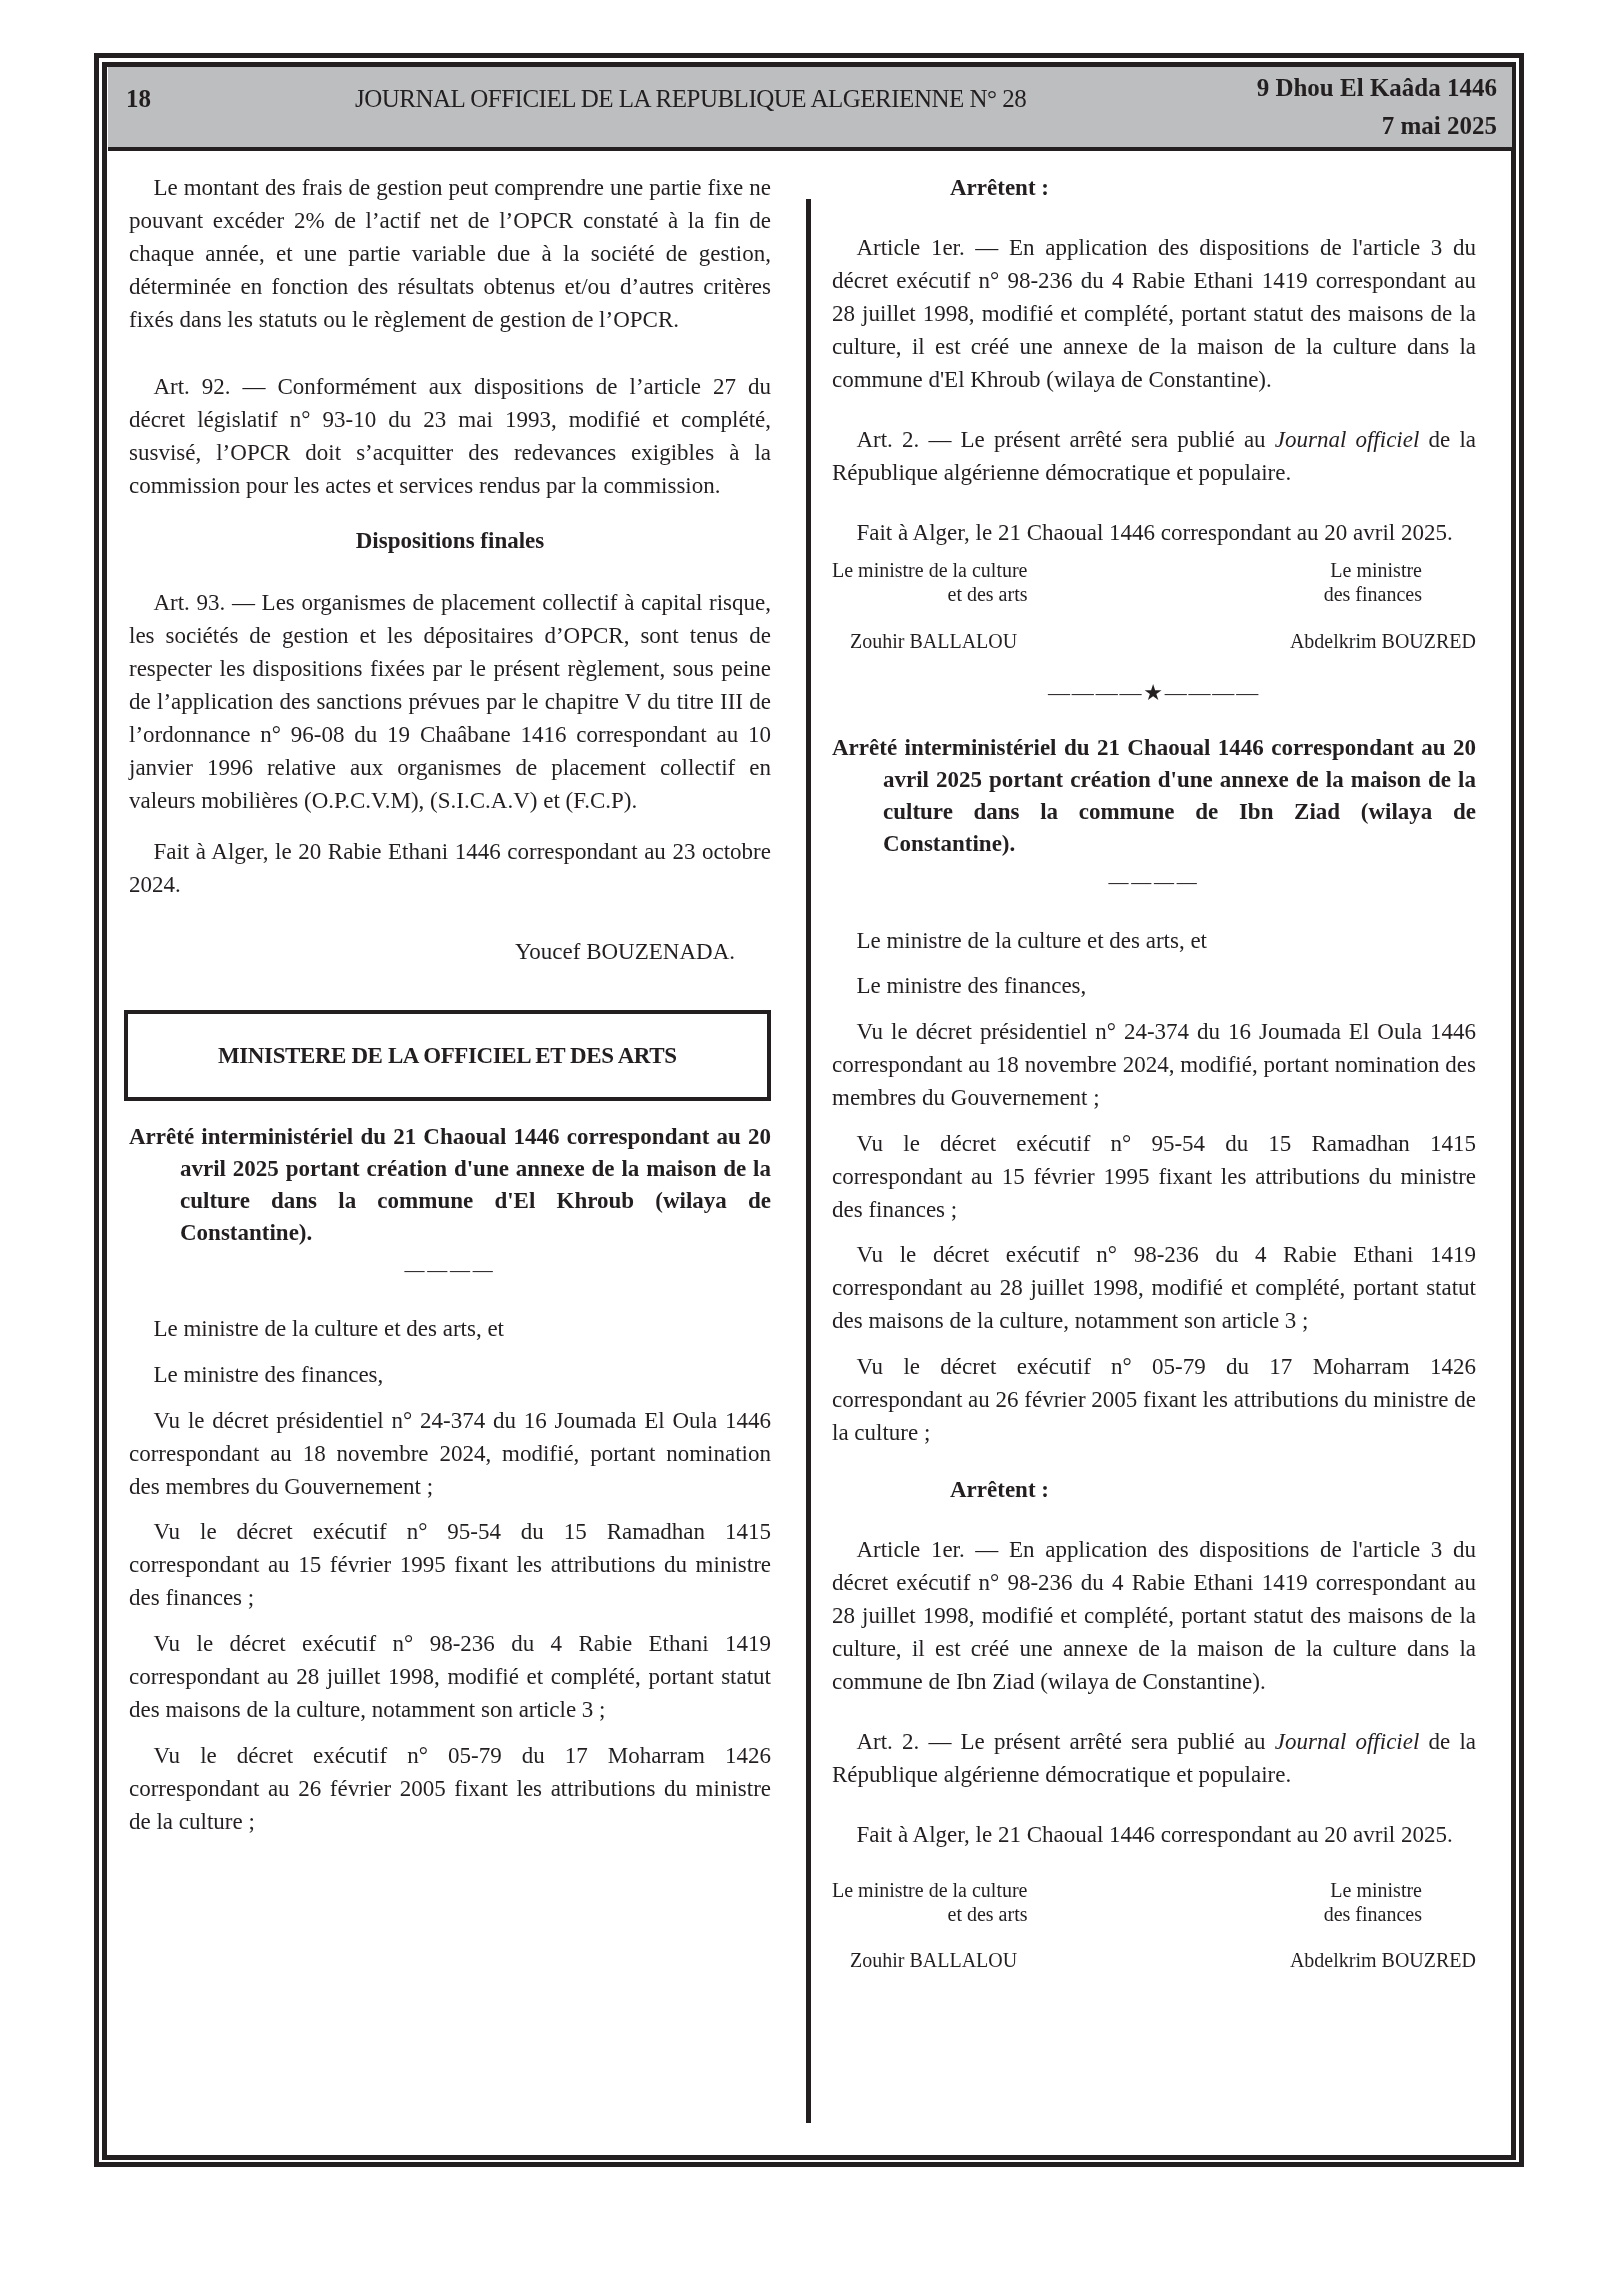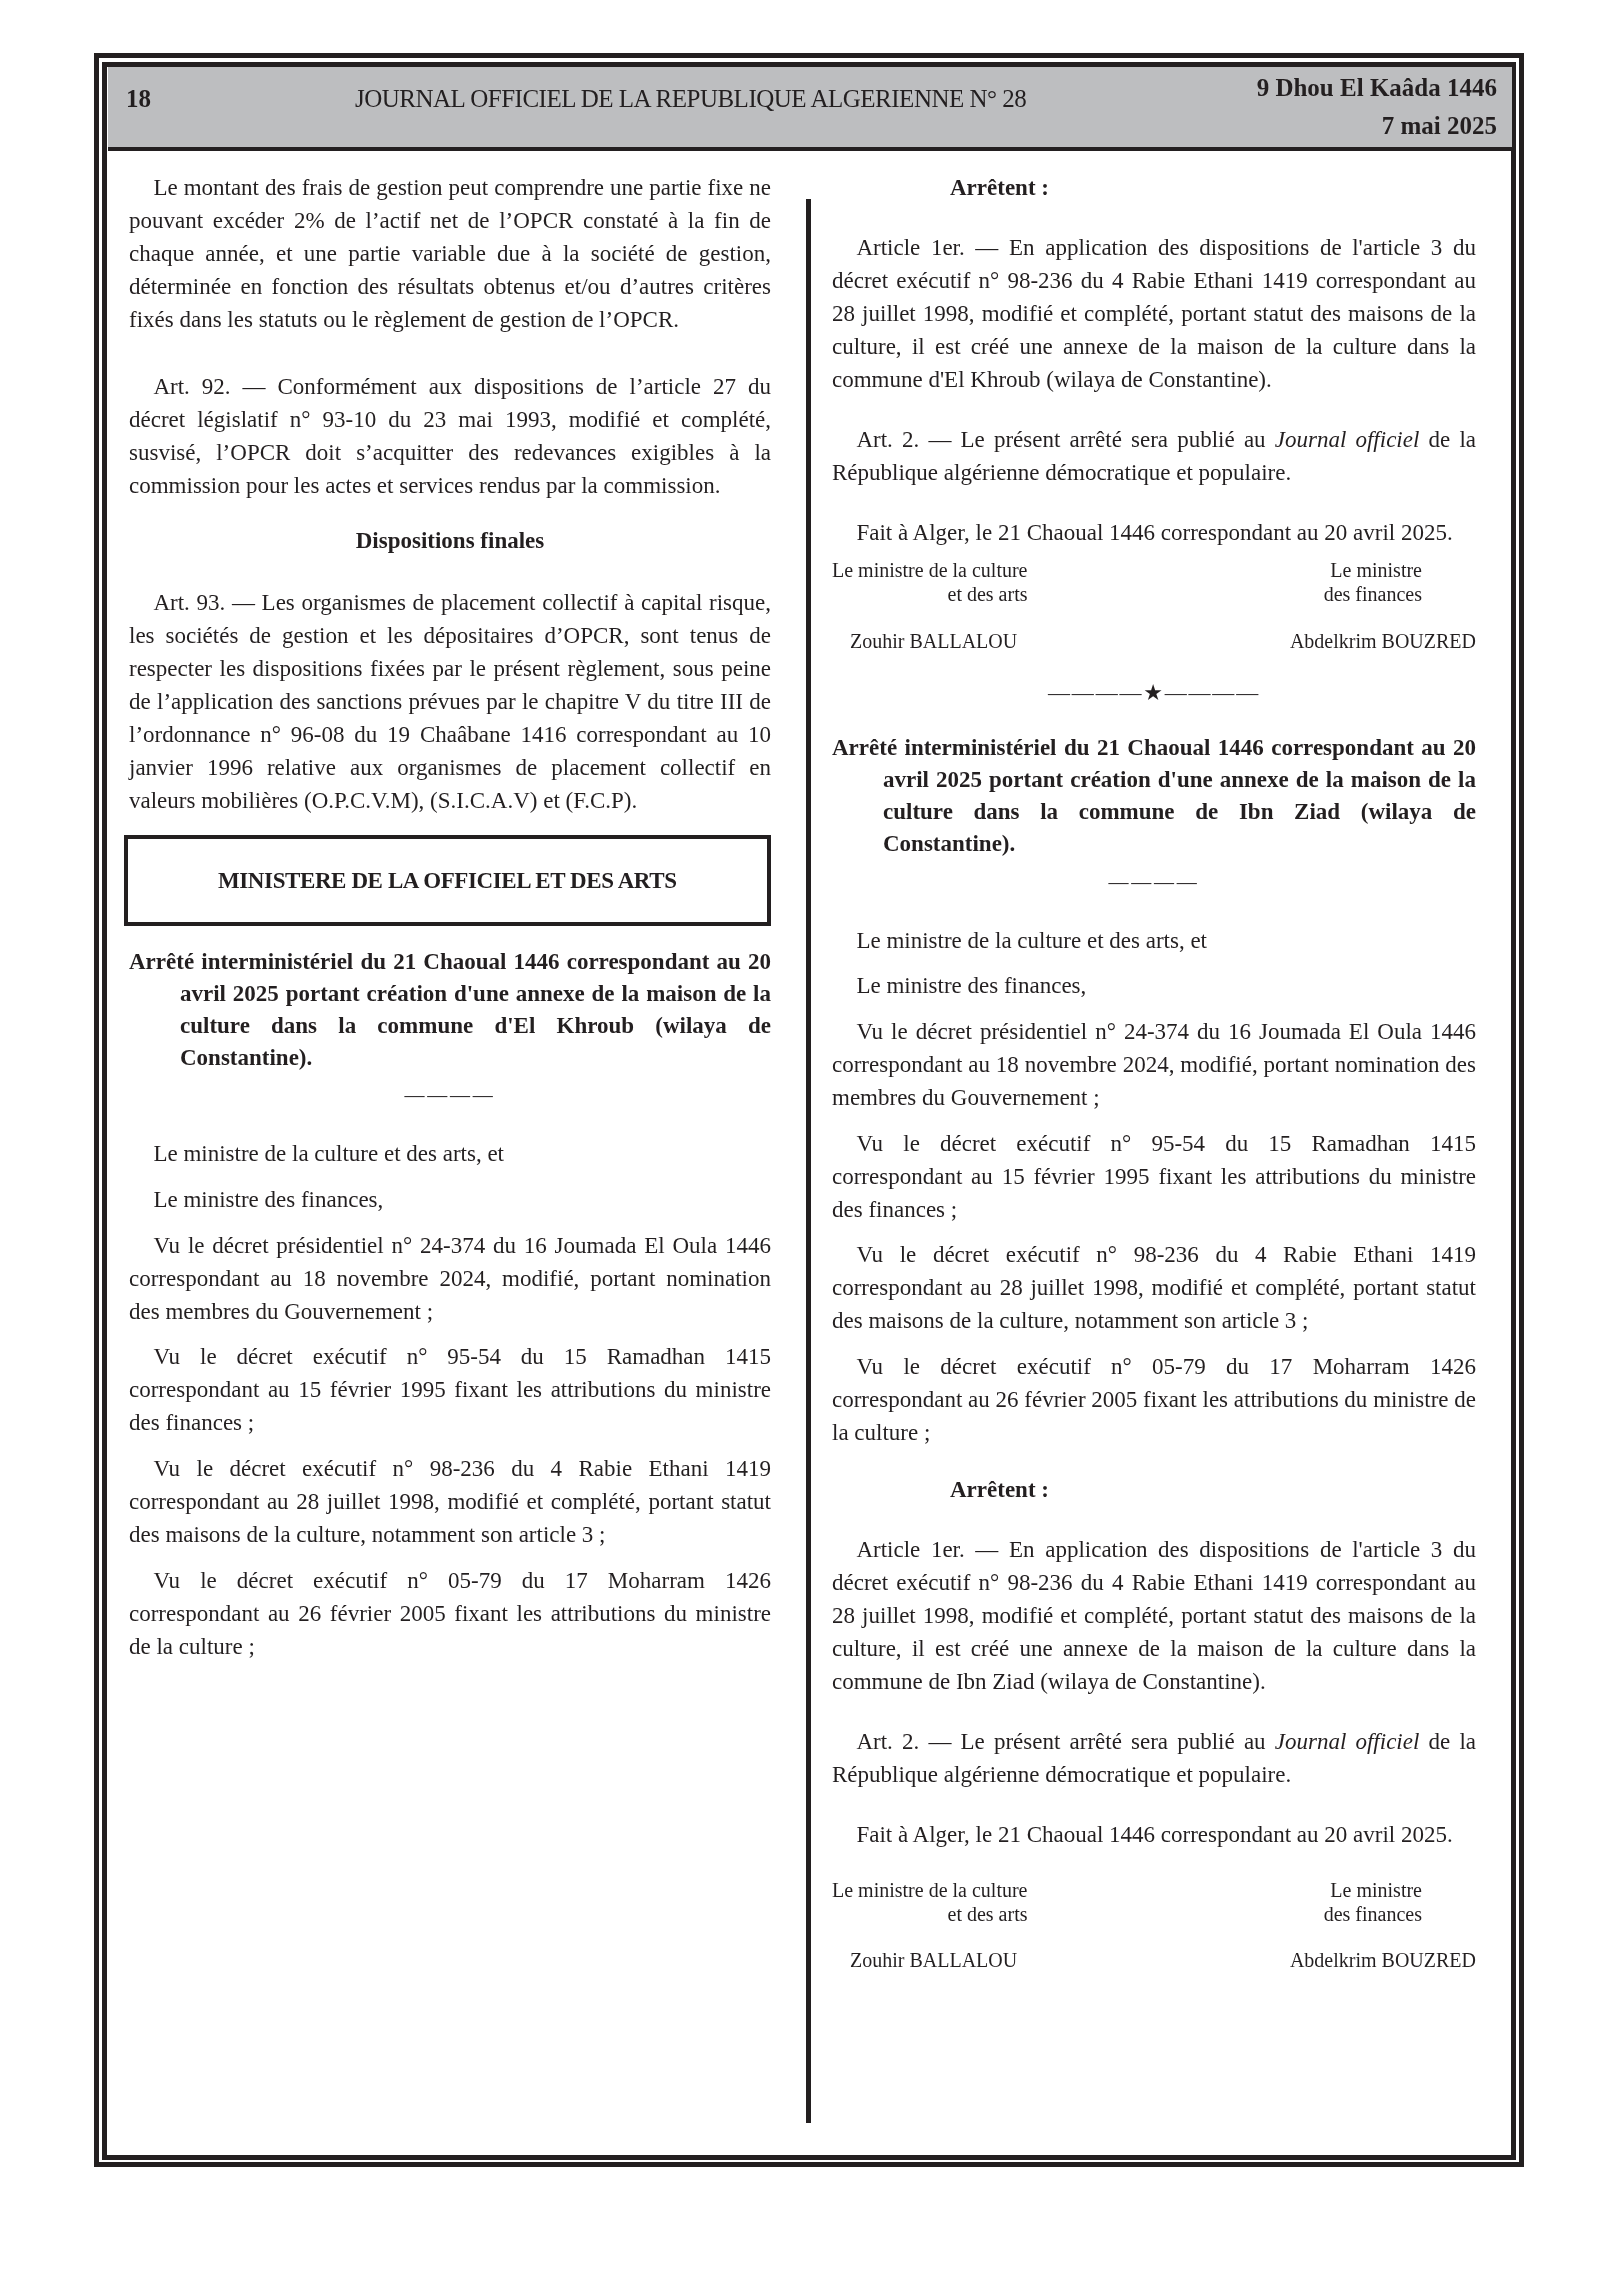--- a/index.html
+++ b/index.html
@@ -52,20 +52,22 @@
   <div>7 mai 2025</div>
 </div>
 
 <div class="divider"></div>
 
 <div class="col left">
   <p class="p" style="margin-bottom:34px">Le montant des frais de gestion peut comprendre une partie fixe ne pouvant excéder 2% de l’actif net de l’OPCR constaté à la fin de chaque année, et une partie variable due à la société de gestion, déterminée en fonction des résultats obtenus et/ou d’autres critères fixés dans les statuts ou le règlement de gestion de l’OPCR.</p>
   <p class="p" style="margin-bottom:22px">Art. 92. — Conformément aux dispositions de l’article 27 du décret législatif n° 93-10 du 23 mai 1993, modifié et complété, susvisé, l’OPCR doit s’acquitter des redevances exigibles à la commission pour les actes et services rendus par la commission.</p>
   <div class="center-bold" style="margin-bottom:29px">Dispositions finales</div>
   <p class="p" style="margin-bottom:18px">Art. 93. — Les organismes de placement collectif à capital risque, les sociétés de gestion et les dépositaires d’OPCR, sont tenus de respecter les dispositions fixées par le présent règlement, sous peine de l’application des sanctions prévues par le chapitre V du titre III de l’ordonnance n° 96-08 du 19 Chaâbane 1416 correspondant au 10 janvier 1996 relative aux organismes de placement collectif en valeurs mobilières (O.P.C.V.M), (S.I.C.A.V) et (F.C.P).</p>
+  <p class="p" style="margin-bottom:0">Fait à Alger, le 20 Rabie Ethani 1446 correspondant au 23 octobre 2024.</p>
+  <div class="sig-line">Youcef BOUZENADA.</div>
   <div class="ministry-box">MINISTERE DE LA OFFICIEL ET DES ARTS</div>
   <p class="decree-title">Arrêté interministériel du 21 Chaoual 1446 correspondant au 20 avril 2025 portant création d'une annexe de la maison de la culture dans la commune d'El Khroub (wilaya de Constantine).</p>
   <div class="dashes">————</div>
   <p class="p tight">Le ministre de la culture et des arts, et</p>
   <p class="p tight">Le ministre des finances,</p>
   <p class="p tight">Vu le décret présidentiel n° 24-374 du 16 Joumada El Oula 1446 correspondant au 18 novembre 2024, modifié, portant nomination des membres du Gouvernement ;</p>
   <p class="p tight">Vu le décret exécutif n° 95-54 du 15 Ramadhan 1415 correspondant au 15 février 1995 fixant les attributions du ministre des finances ;</p>
   <p class="p tight">Vu le décret exécutif n° 98-236 du 4 Rabie Ethani 1419 correspondant au 28 juillet 1998, modifié et complété, portant statut des maisons de la culture, notamment son article 3 ;</p>
   <p class="p tight">Vu le décret exécutif n° 05-79 du 17 Moharram 1426 correspondant au 26 février 2005 fixant les attributions du ministre de la culture ;</p>
 </div>

